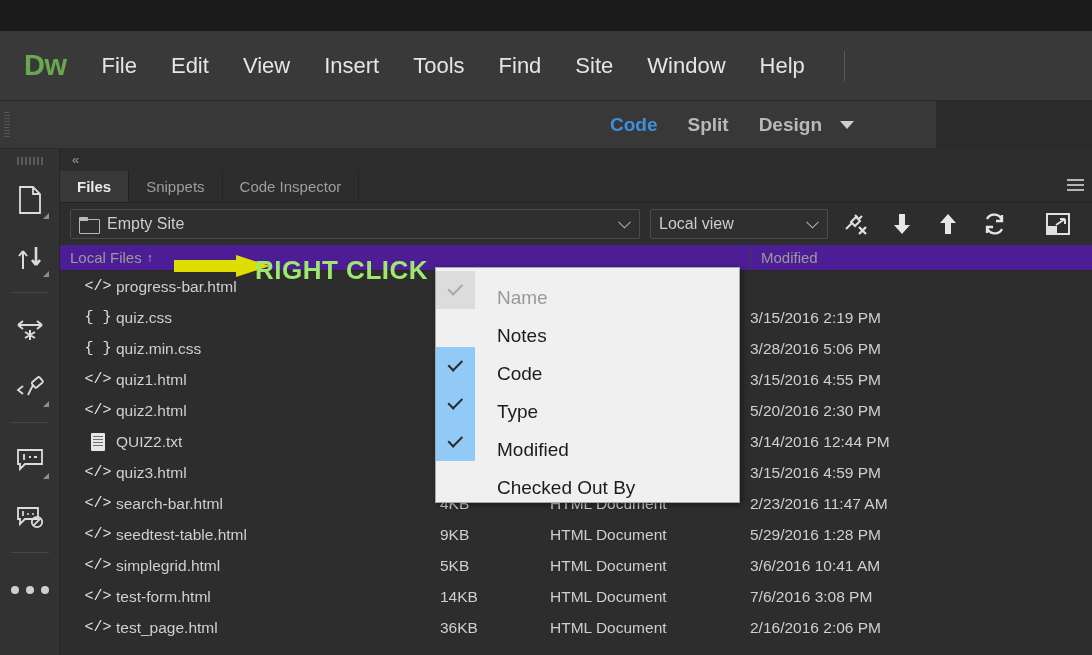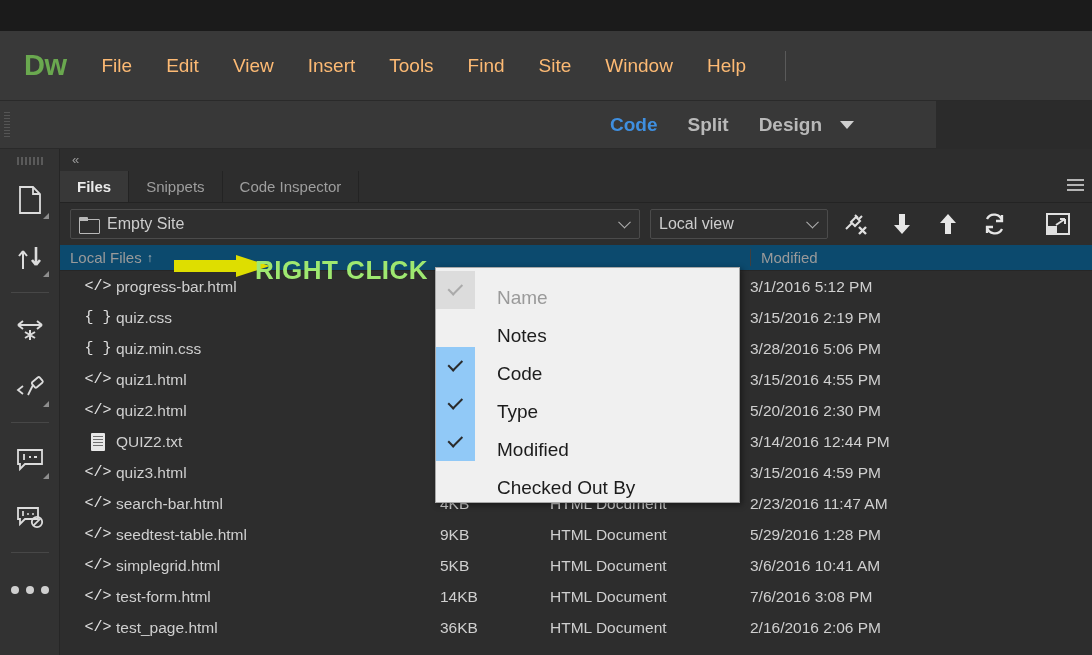--- a/index.html
+++ b/index.html
@@ -17,21 +17,21 @@
     position: absolute; left: 0; top: 0; width: 1092px; height: 70px;
     background: #393939; display: flex; align-items: center;
     border-bottom: 1px solid #2a2a2a;
   }
   .dw-logo {
     color: #6aa84f; font-weight: bold; font-size: 29px;
     padding: 0 18px 0 24px; letter-spacing: -0.5px;
     font-family: "Liberation Sans", sans-serif;
   }
   .menu-item {
-    color: #fdba74; font-size: 19px; padding: 6px 17px; cursor: default;
+    color: #e5e5e5; font-size: 22px; padding: 6px 17px; cursor: default;
     white-space: nowrap;
   }
   .menu-sep {
     width: 1px; height: 30px; background: #5a5a5a; margin-left: 22px;
   }
 
   
   .viewbar {
     position: absolute; left: 0; top: 70px; width: 936px; height: 48px;
     background: #383838; display: flex; align-items: center;
@@ -136,21 +136,21 @@
     display: flex; align-items: center; padding: 0 8px;
     color: #cdcdcd; font-size: 16px; cursor: pointer; position: relative;
   }
   .tool-ico {
     width: 36px; height: 32px; display: flex; align-items: center;
     justify-content: center; cursor: pointer;
   }
 
   
   .listhead {
-    height: 26px; background: #0c4a6e; display: flex; align-items: center;
+    height: 26px; background: #4c1d95; display: flex; align-items: center;
     color: #9a9a9a; font-size: 15px; position: relative;
     border-bottom: 1px solid #262626;
   }
   .listhead .col { padding-left: 10px; display: flex; align-items: center; gap: 5px; }
   .sort-arrow { font-size: 12px; color: #b7b7b7; }
   .col-name { width: 380px; }
   .col-size { width: 110px; }
   .col-type { width: 200px; }
   .col-mod  { width: 240px; border-left: 1px solid #3f3f3f; }
 
@@ -388,21 +388,20 @@
     </div>
 
     <div class="filelist" id="filelist">
   <div class="frow">
     <span class="fname">
       <span class="ficon">&lt;/&gt;</span>
             <span>progress-bar.html</span>
     </span>
     <span class="fsize"></span>
     <span class="ftype"></span>
-    <span class="fmod">3/1/2016 5:12 PM</span>
   </div>
   <div class="frow">
     <span class="fname">
       <span class="ficon">{&nbsp;}</span>
             <span>quiz.css</span>
     </span>
     <span class="fsize"></span>
     <span class="ftype">heet Docu…</span>
     <span class="fmod">3/15/2016 2:19 PM</span>
   </div>

